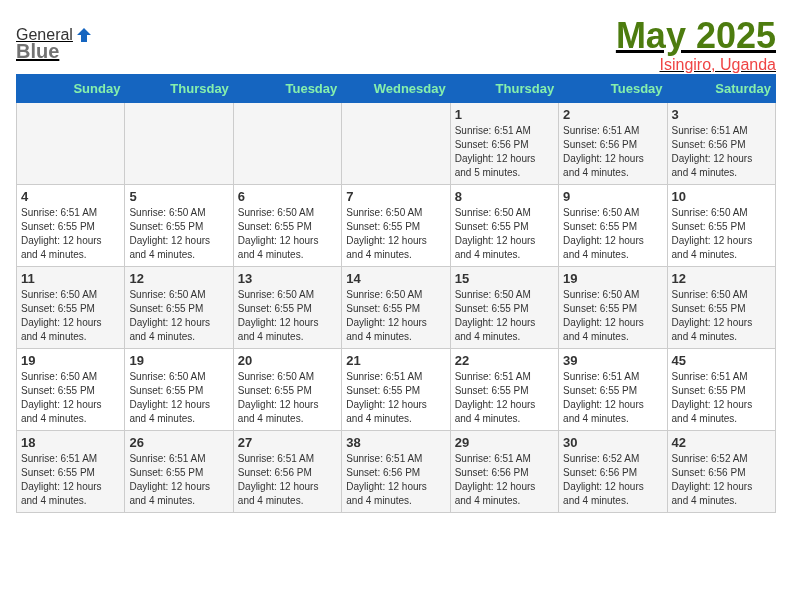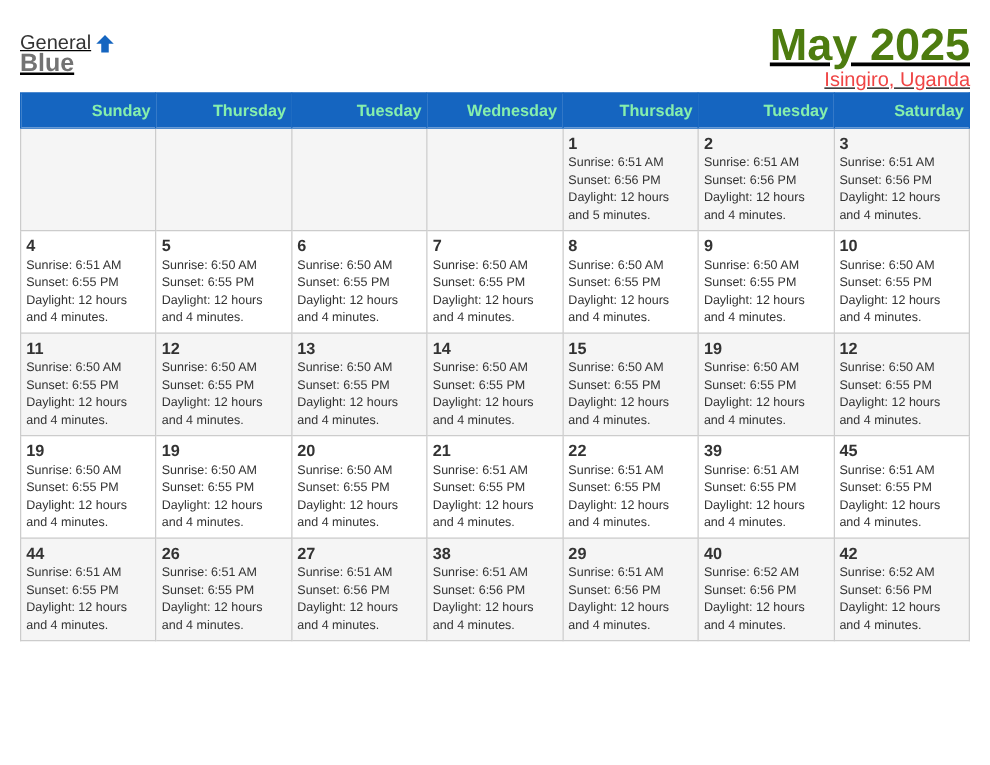--- a/index.html
+++ b/index.html
@@ -294,21 +294,21 @@
         <td>
           <span class="day-number">45</span>
           <div class="day-info" style="white-space: pre-line;">Sunrise: 6:51 AM
 Sunset: 6:55 PM
 Daylight: 12 hours
 and 4 minutes.</div>
         </td>
       </tr>
       <tr>
         <td>
-          <span class="day-number">44</span>
+          <span class="day-number">18</span>
           <div class="day-info" style="white-space: pre-line;">Sunrise: 6:51 AM
 Sunset: 6:55 PM
 Daylight: 12 hours
 and 4 minutes.</div>
         </td>
         <td>
           <span class="day-number">26</span>
           <div class="day-info" style="white-space: pre-line;">Sunrise: 6:51 AM
 Sunset: 6:55 PM
 Daylight: 12 hours
@@ -329,21 +329,21 @@
 and 4 minutes.</div>
         </td>
         <td>
           <span class="day-number">29</span>
           <div class="day-info" style="white-space: pre-line;">Sunrise: 6:51 AM
 Sunset: 6:56 PM
 Daylight: 12 hours
 and 4 minutes.</div>
         </td>
         <td>
-          <span class="day-number">40</span>
+          <span class="day-number">30</span>
           <div class="day-info" style="white-space: pre-line;">Sunrise: 6:52 AM
 Sunset: 6:56 PM
 Daylight: 12 hours
 and 4 minutes.</div>
         </td>
         <td>
           <span class="day-number">42</span>
           <div class="day-info" style="white-space: pre-line;">Sunrise: 6:52 AM
 Sunset: 6:56 PM
 Daylight: 12 hours

